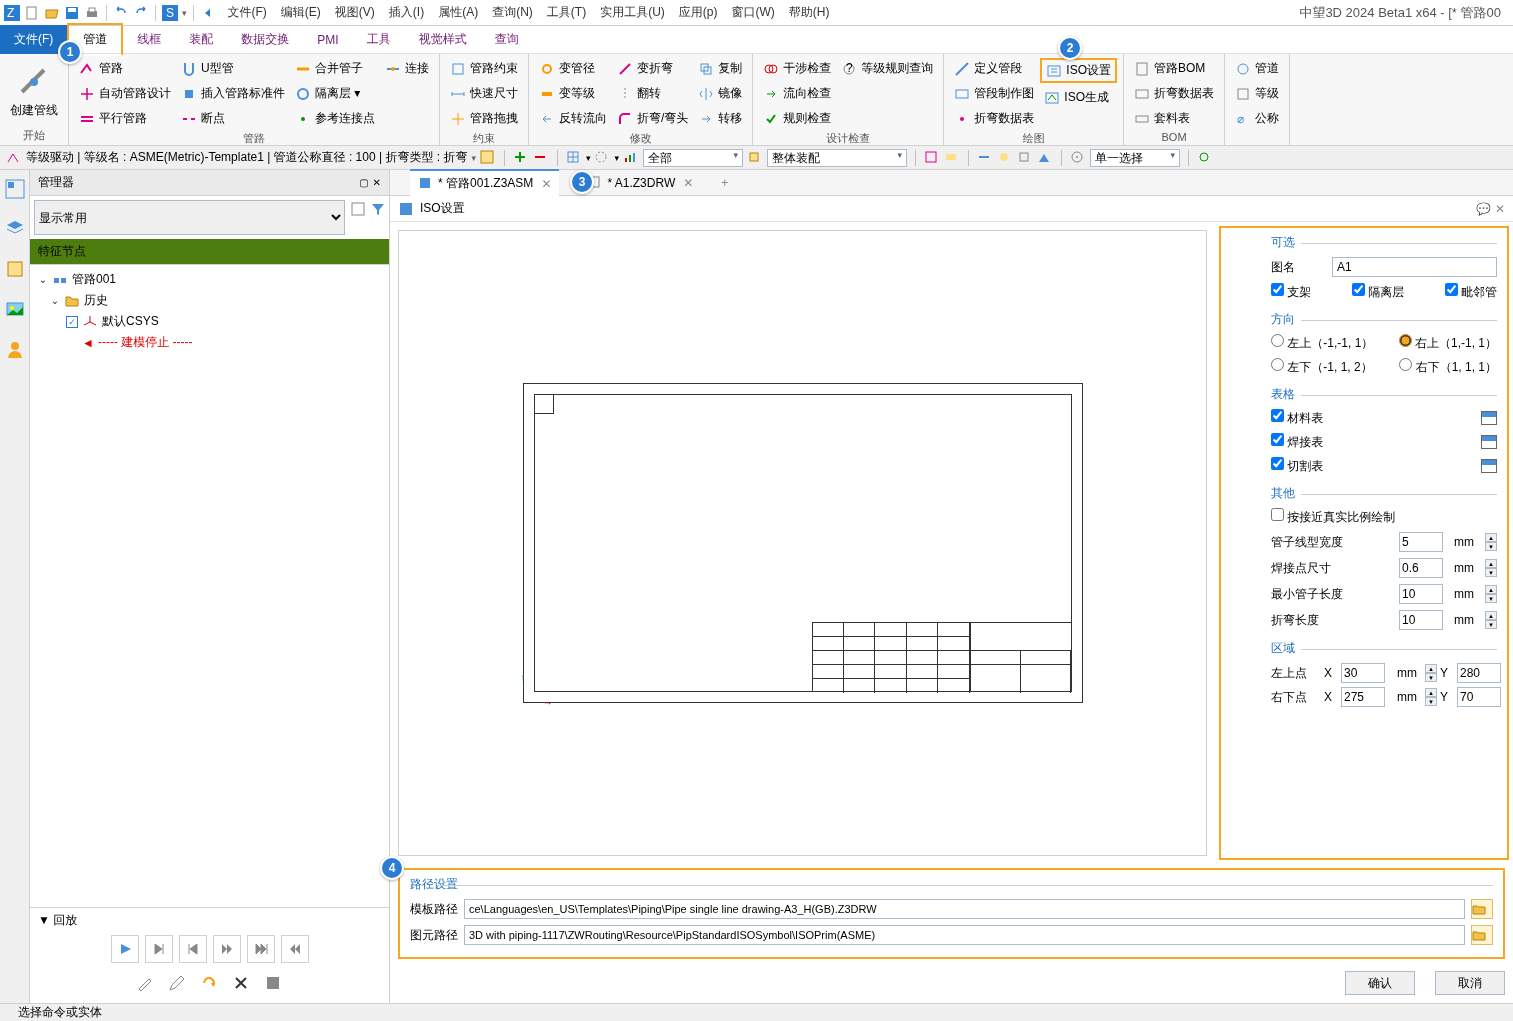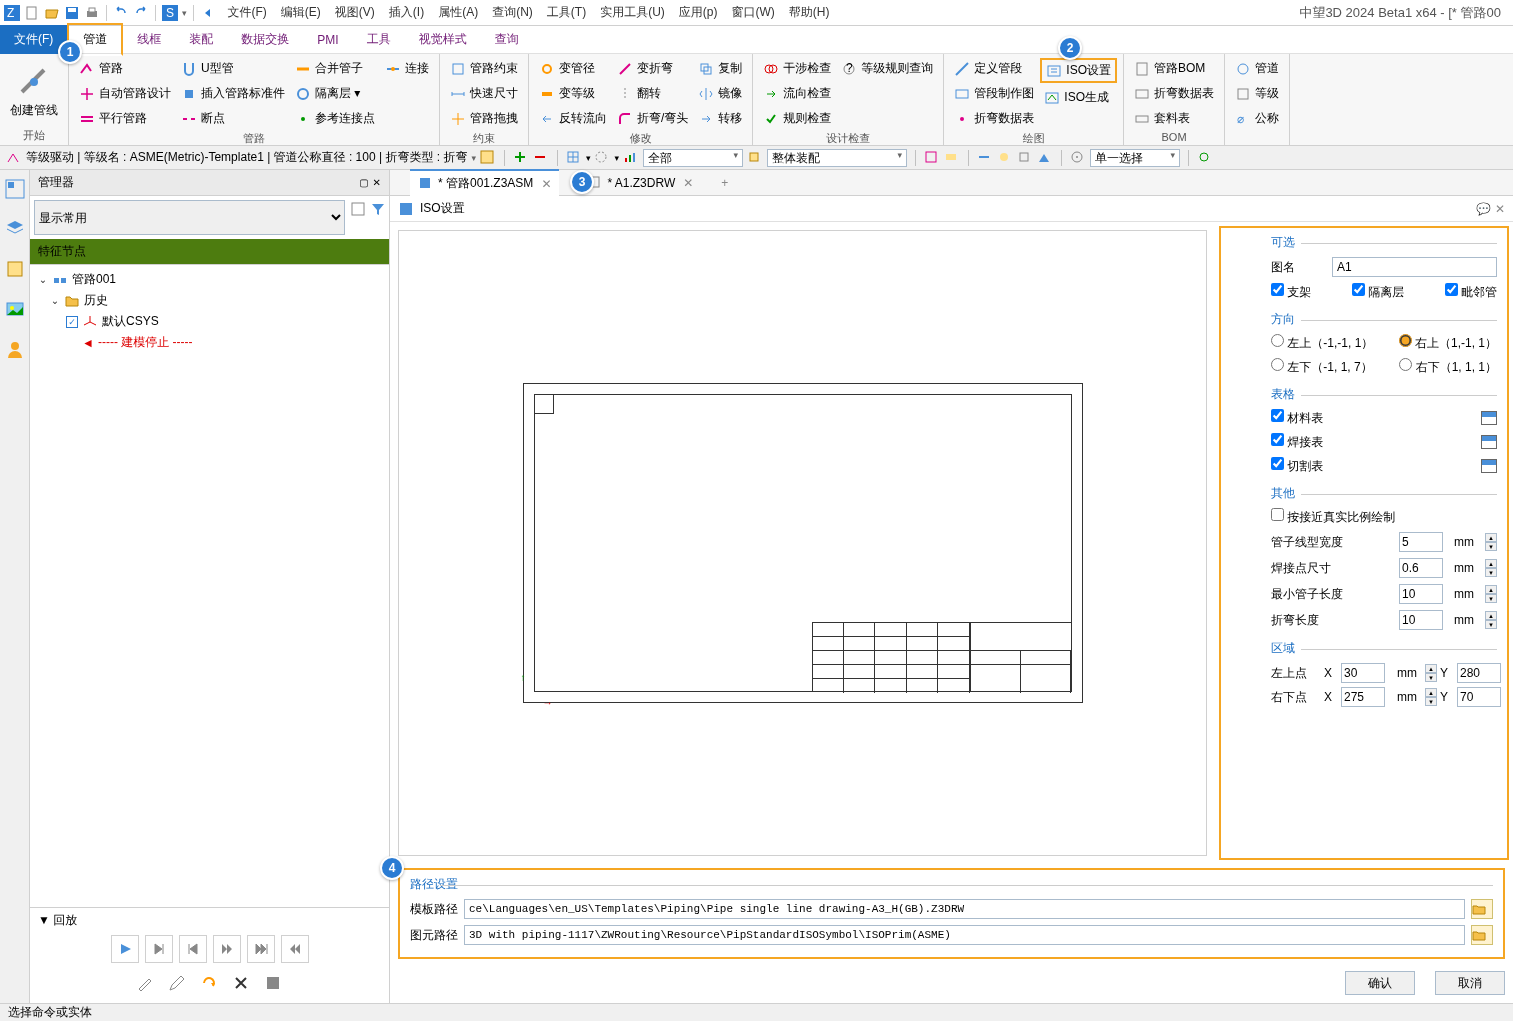--- a/index.html
+++ b/index.html
@@ -88,27 +88,27 @@
 .radio2 { width: 13px; height: 13px; accent-color: #f5a623; }
 .num-input { width: 44px; height: 20px; border: 1px solid #abc; padding: 0 2px; text-align: left; }
 .unit { width: 26px; text-align: center; }
 .spinner { width: 12px; display: flex; flex-direction: column; }
 .spin-btn { height: 9px; border: 1px solid #abc; background: #f0f0f0; font-size: 7px; line-height: 7px; text-align: center; }
 .table-icon { width: 16px; height: 14px; border: 1px solid #666; background: linear-gradient(#4a90d9 40%, #fff 40%); }
 .grid-coords { display: grid; grid-template-columns: 50px 14px 50px 28px 12px 14px 50px 28px 12px; gap: 3px; align-items: center; margin: 4px 0; }
 
 .path-section { border: 2px solid #f5a623; margin: 4px 8px; padding: 6px 10px; position: relative; }
 .path-row { display: flex; align-items: center; gap: 6px; margin: 6px 0; }
-.path-input { flex: 1; height: 20px; border: 1px solid #abc; padding: 0 4px; font-size: 11px; overflow: hidden; text-overflow: clip; white-space: nowrap; font-family: Liberation Mono, monospace; }
+.path-input { flex: 1; height: 20px; border: 1px solid #abc; padding: 0 4px; font-size: 11px; overflow: hidden; text-overflow: clip; white-space: nowrap; }
 .folder-btn { width: 22px; height: 20px; border: 1px solid #d0c070; background: #fff3d0; cursor: pointer; }
 
 .dialog-buttons { display: flex; justify-content: flex-end; gap: 20px; padding: 8px; }
 .dlg-btn { width: 70px; height: 24px; border: 1px solid #abc; background: #f0f0f0; cursor: pointer; }
 
-.statusbar { position: absolute; left: 0; right: 0; bottom: 0; height: 18px; background: #f0f0f0; border-top: 1px solid #d0d0d0; padding: 0 8px; display: flex; align-items: center; font-size: 11px; }
+.statusbar { position: absolute; left: 0; right: 0; bottom: 0; height: 18px; background: #f0f0f0; border-top: 1px solid #d0d0d0; padding: 0 18px; display: flex; align-items: center; font-size: 11px; }
 
 svg { display: block; }
 </style>
 </head>
 <body>
 
 <div class="qat">
   <span class="qat-icon">
       <svg width="16" height="16">
         <rect width="16" height="16" fill="#2b7cd3"></rect>
@@ -958,21 +958,21 @@
           </div>
         </div>
 
         <div class="fieldset">
           <div class="legend">方向</div>
           <div class="form-row" style="justify-content:space-between">
             <label><input type="radio" name="dir" class="radio2" style=""> <span>左上（-1,-1, 1）</span></label>
             <label><input type="radio" name="dir" class="radio2" checked="" style=""> <span>右上（1,-1, 1）</span></label>
           </div>
           <div class="form-row" style="justify-content:space-between">
-            <label><input type="radio" name="dir" class="radio2" style=""> <span>左下（-1, 1, 7）</span></label>
+            <label><input type="radio" name="dir" class="radio2" style=""> <span>左下（-1, 1, 2）</span></label>
             <label><input type="radio" name="dir" class="radio2" style=""> <span>右下（1, 1, 1）</span></label>
           </div>
         </div>
 
         <div class="fieldset">
           <div class="legend">表格</div>
           <div class="form-row">
               <label><input type="checkbox" class="chk2" checked="" style=""> <span>材料表</span></label>
               <span style="flex:1"></span>
               <span class="table-icon"></span>

